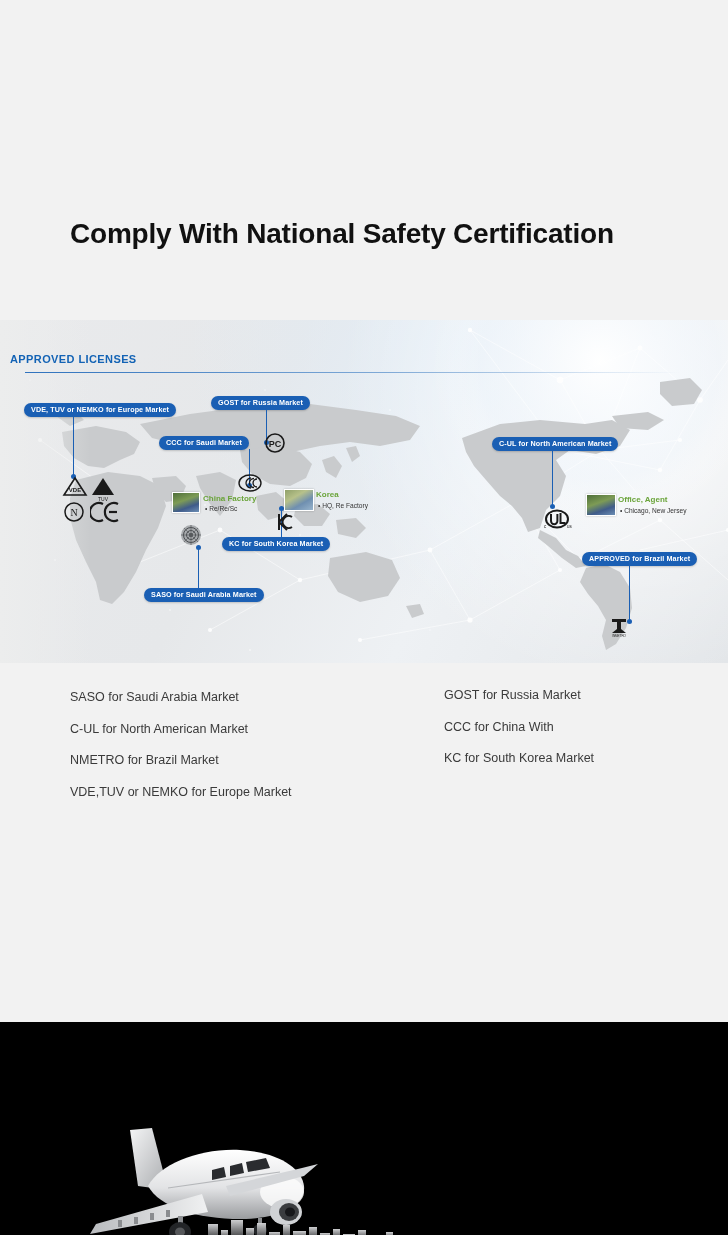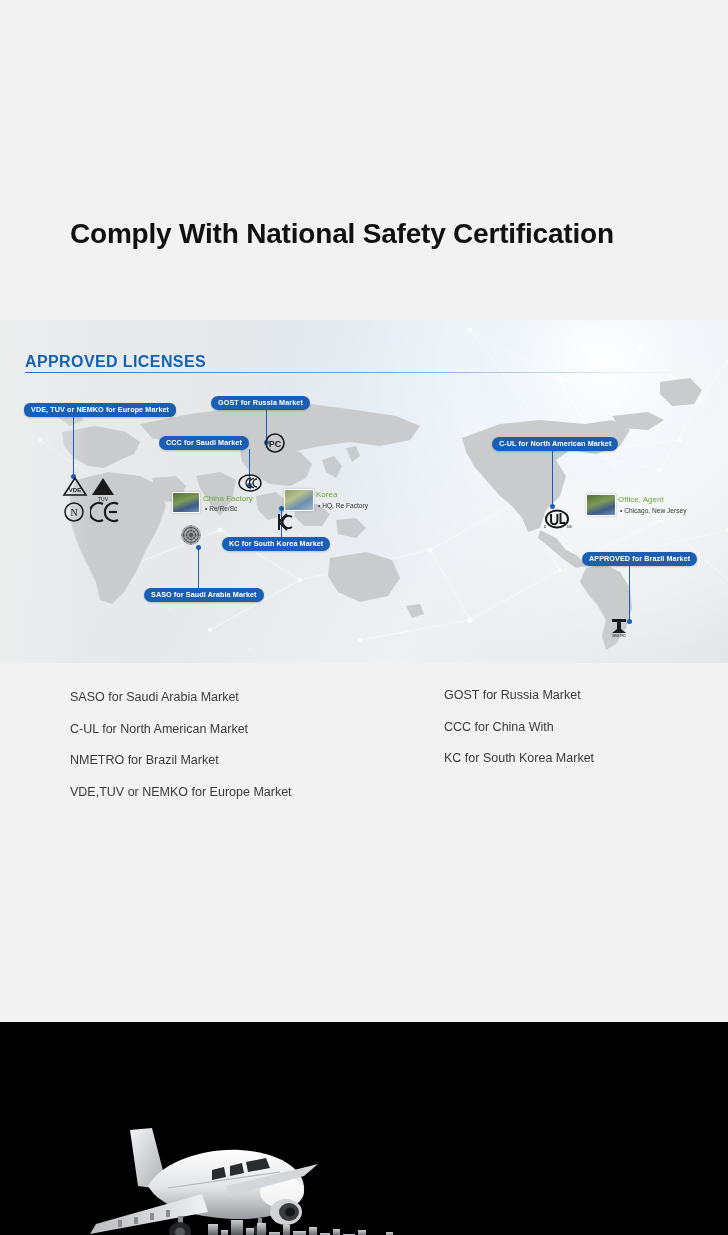--- a/index.html
+++ b/index.html
@@ -25,22 +25,22 @@
     position:absolute;left:0;top:320px;width:728px;height:343px;
     background:
       radial-gradient(circle at 86% 22%, rgba(255,255,255,.95) 0%, rgba(255,255,255,0) 42%),
       radial-gradient(circle at 62% 8%, rgba(225,236,246,.85) 0%, rgba(255,255,255,0) 48%),
       linear-gradient(115deg,#e9eaec 0%,#e6e8ea 35%,#eef1f4 62%,#e3e6e9 100%);
     overflow:hidden;
   }
   .map-svg{position:absolute;left:0;top:0;width:728px;height:343px;}
 
   .approved-title{
-    position:absolute;left:25px;top:353px;
-    font-size:16px;font-weight:bold;color:#1363b5;letter-spacing:.4px;
+    position:absolute;left:10px;top:353px;
+    font-size:11px;font-weight:bold;color:#1363b5;letter-spacing:.4px;
     white-space:nowrap;
   }
   .approved-rule{
     position:absolute;left:25px;top:372px;width:655px;height:1px;
     background:linear-gradient(90deg,#2f72bd 0%,#7fa9d6 55%,rgba(160,190,220,0) 100%);
   }
 
   
   .pill{
     position:absolute;
@@ -58,21 +58,21 @@
   .logo svg{display:block;}
 
   
   .thumb{
     position:absolute;border:1px solid #fff;
     box-shadow:0 0 2px rgba(0,0,0,.25);
   }
   .thumb-green{background:linear-gradient(160deg,#4f6f3a 0%,#7d9b55 40%,#3f5b8a 70%,#6d8fb5 100%);}
   .thumb-korea{background:linear-gradient(150deg,#8fa06a 0%,#b7c18a 35%,#6f8fb0 65%,#98b4cc 100%);}
   .site-name{
-    position:absolute;color:#6aa43a;font-size:8px;font-weight:normal;
+    position:absolute;color:#6aa43a;font-size:8px;font-weight:bold;
     white-space:nowrap;line-height:1;
   }
   .site-sub{
     position:absolute;color:#333;font-size:6.6px;white-space:nowrap;line-height:1;
   }
 
   
   .list-block{position:absolute;left:0;top:663px;width:728px;height:359px;background:#f2f2f2;}
   .list-col{position:absolute;}
   .list-col.left{left:70px;top:28px;}
@@ -218,21 +218,21 @@
       </g>
     </svg>
 
     <div style="position:absolute;left:0;top:0;width:90px;height:343px;
                 background:linear-gradient(90deg,#eceded 0%,rgba(236,237,237,0) 100%);"></div>
   </div>
 
   <div class="approved-title">APPROVED LICENSES</div>
   <div class="approved-rule"></div>
 
-  <div class="pill" style="left:24px;top:403px;border-radius:6px;">VDE, TUV or NEMKO for Europe Market</div>
+  <div class="pill" style="left:24px;top:403px;">VDE, TUV or NEMKO for Europe Market</div>
   <div class="leader" style="left:73px;top:416px;height:60px;"></div>
   <div class="dot" style="left:71px;top:474px;"></div>
 
   <div class="logo" style="left:62px;top:476px;">
     <svg width="26" height="22" viewBox="0 0 26 22">
       <path d="M13 2 L24 19 L2 19 Z" fill="none" stroke="#1a1a1a" stroke-width="1.6"></path>
       <text x="13" y="16" font-size="6" font-family="Liberation Sans, sans-serif" font-weight="bold" fill="#1a1a1a" text-anchor="middle">VDE</text>
     </svg>
   </div>
   <div class="logo" style="left:90px;top:476px;">

